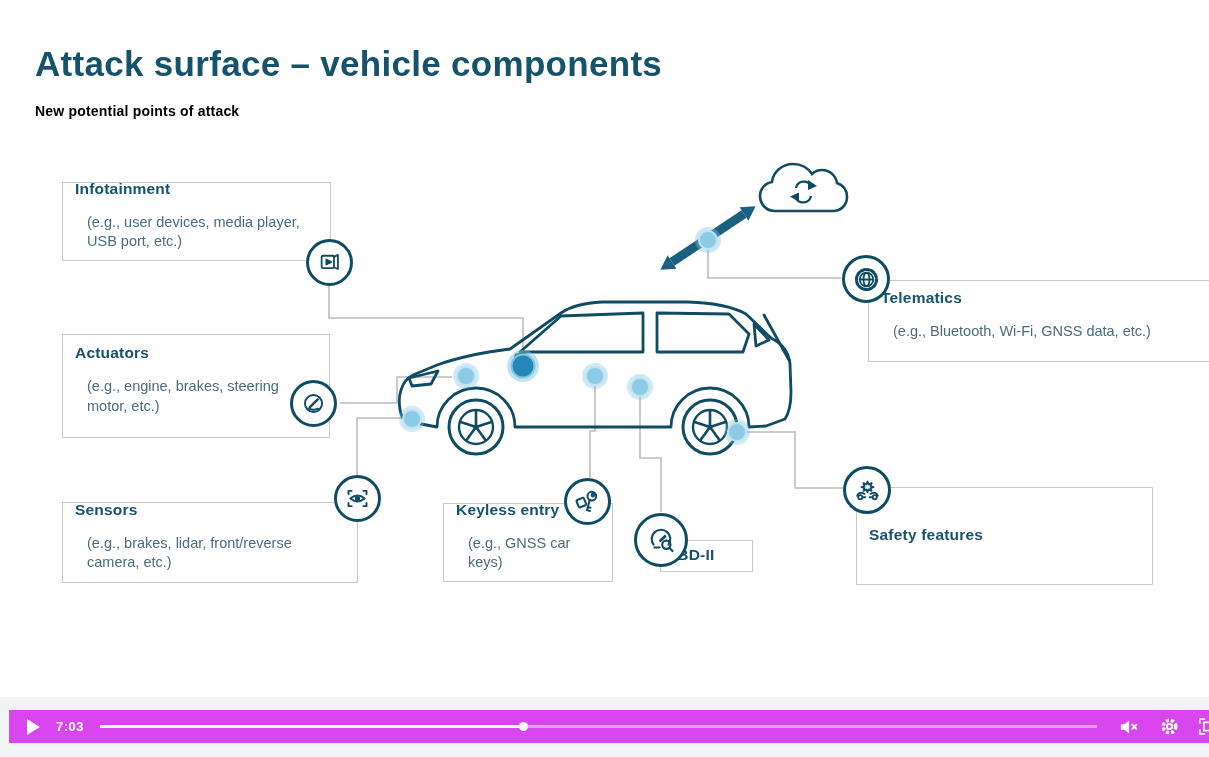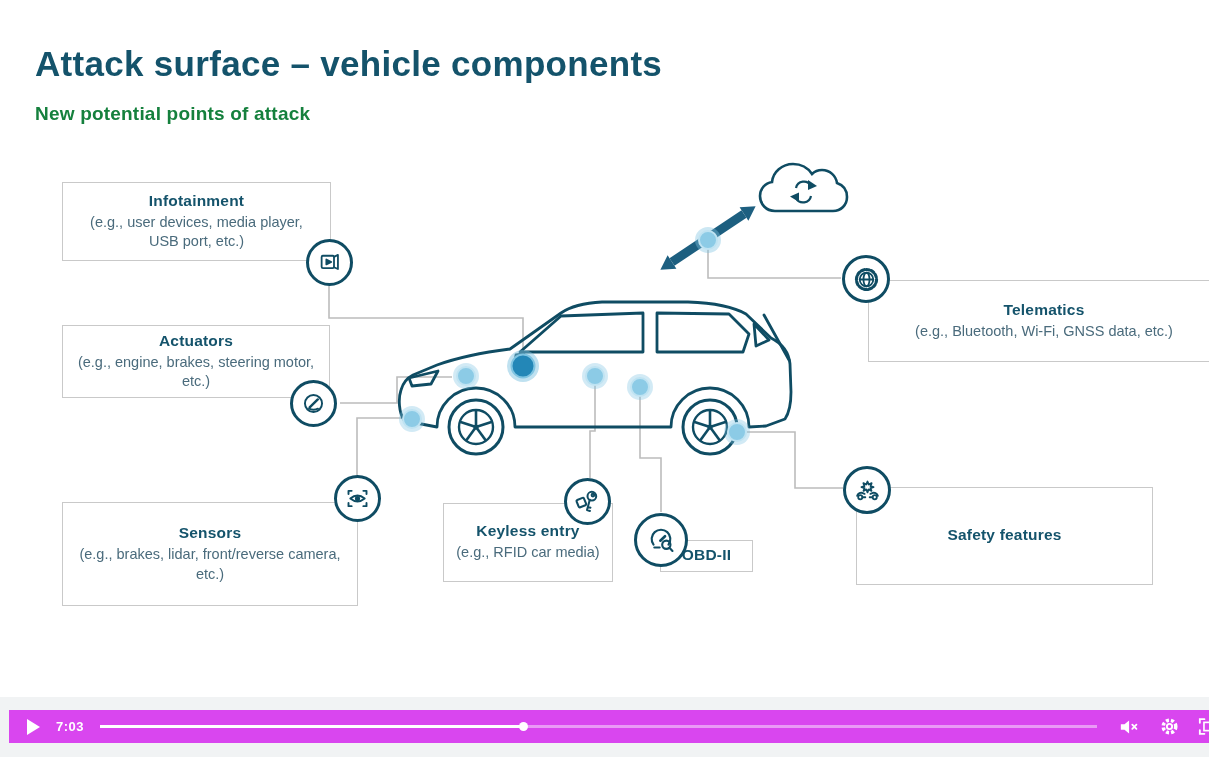--- a/index.html
+++ b/index.html
@@ -1,33 +1,33 @@
 <!DOCTYPE html>
 <html><head>
 <meta charset="utf-8">
 <style>
   html,body{margin:0;padding:0;background:#fff;}
   .screen{position:relative;width:1209px;height:757px;background:#ffffff;overflow:hidden;
           font-family:Liberation Sans, sans-serif;padding-left:44px;}
   
   .page-title{position:absolute;left:35px;top:44px;font-size:35px;font-weight:bold;
               color:#14536b;letter-spacing:.3px;}
-  .page-subtitle{position:absolute;left:35px;top:103px;font-size:19px;font-weight:bold;
-                 color:#15803d;letter-spacing:.2px;}
+  .page-subtitle{position:absolute;left:35px;top:103px;font-size:14px;font-weight:bold;
+                 color:#000000;letter-spacing:.2px;}
   
   .diagram-svg{position:absolute;left:0;top:0;z-index:1;}
   
   .box{position:absolute;background:#fff;border:1.5px solid #c9c9c9;box-sizing:border-box;
-       display:flex;flex-direction:column;justify-content:center;text-align:center;
+       display:flex;flex-direction:column;justify-content:center;
        padding:6px 12px;z-index:2;}
   .box h3{margin:0 0 3px;font-size:15.5px;font-weight:bold;color:#14536b;letter-spacing:.2px;}
-  .box p{margin:0;font-size:14.5px;color:#4a6b7c;line-height:1.32;}
+  .box p{margin:12px;font-size:14.5px;color:#4a6b7c;line-height:1.32;}
   .box-infotainment{left:62px;top:182px;width:269px;height:79px;}
-  .box-actuators{left:62px;top:325px;width:268px;height:73px;}
-  .box-sensors{left:62px;top:502px;width:296px;height:104px;}
+  .box-actuators{left:62px;top:334px;width:268px;height:104px;}
+  .box-sensors{left:62px;top:502px;width:296px;height:81px;}
   .box-keyless{left:443px;top:503px;width:170px;height:79px;}
   .box-obd{left:660px;top:540px;width:93px;height:32px;padding:2px 4px;}
   .box-telematics{left:868px;top:280px;width:352px;height:82px;}
   .box-safety{left:856px;top:487px;width:297px;height:98px;}
   
   .icon-badge{position:absolute;width:47px;height:47px;border-radius:50%;background:#fff;
               border:3px solid #0f4c63;box-sizing:border-box;display:flex;align-items:center;
               justify-content:center;z-index:3;}
   .icon-badge svg{display:block;}
   .badge-infotainment{left:306px;top:239px;}
@@ -165,21 +165,21 @@
   <div class="box box-actuators">
     <h3>Actuators</h3>
     <p>(e.g., engine, brakes, steering motor, etc.)</p>
   </div>
   <div class="box box-sensors">
     <h3>Sensors</h3>
     <p>(e.g., brakes, lidar, front/reverse camera, etc.)</p>
   </div>
   <div class="box box-keyless">
     <h3>Keyless entry</h3>
-    <p>(e.g., RFID car media)</p>
+    <p>(e.g., GNSS car keys)</p>
   </div>
   <div class="box box-obd">
     <h3>OBD-II</h3>
   </div>
   <div class="box box-telematics">
     <h3>Telematics</h3>
     <p>(e.g., Bluetooth, Wi-Fi, GNSS data, etc.)</p>
   </div>
   <div class="box box-safety">
     <h3>Safety features</h3>

